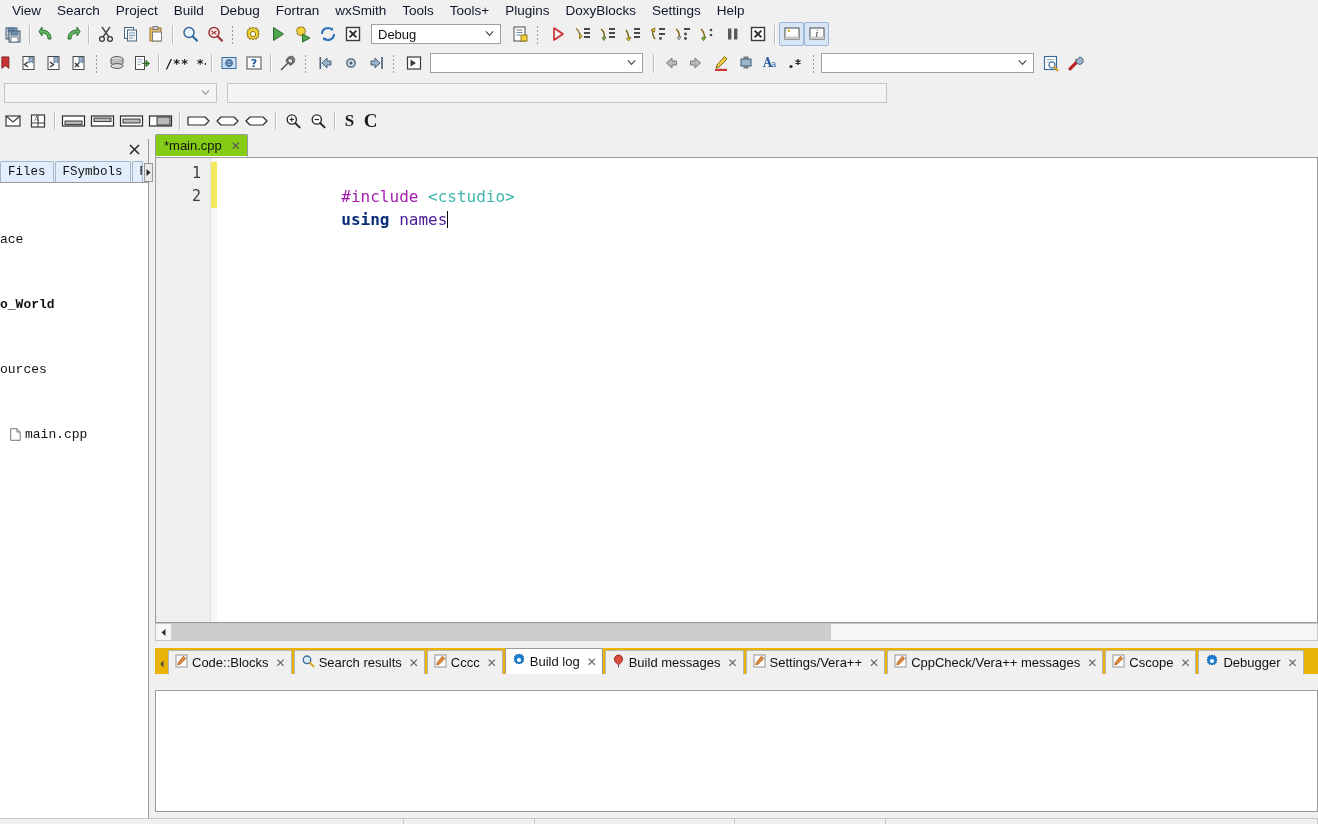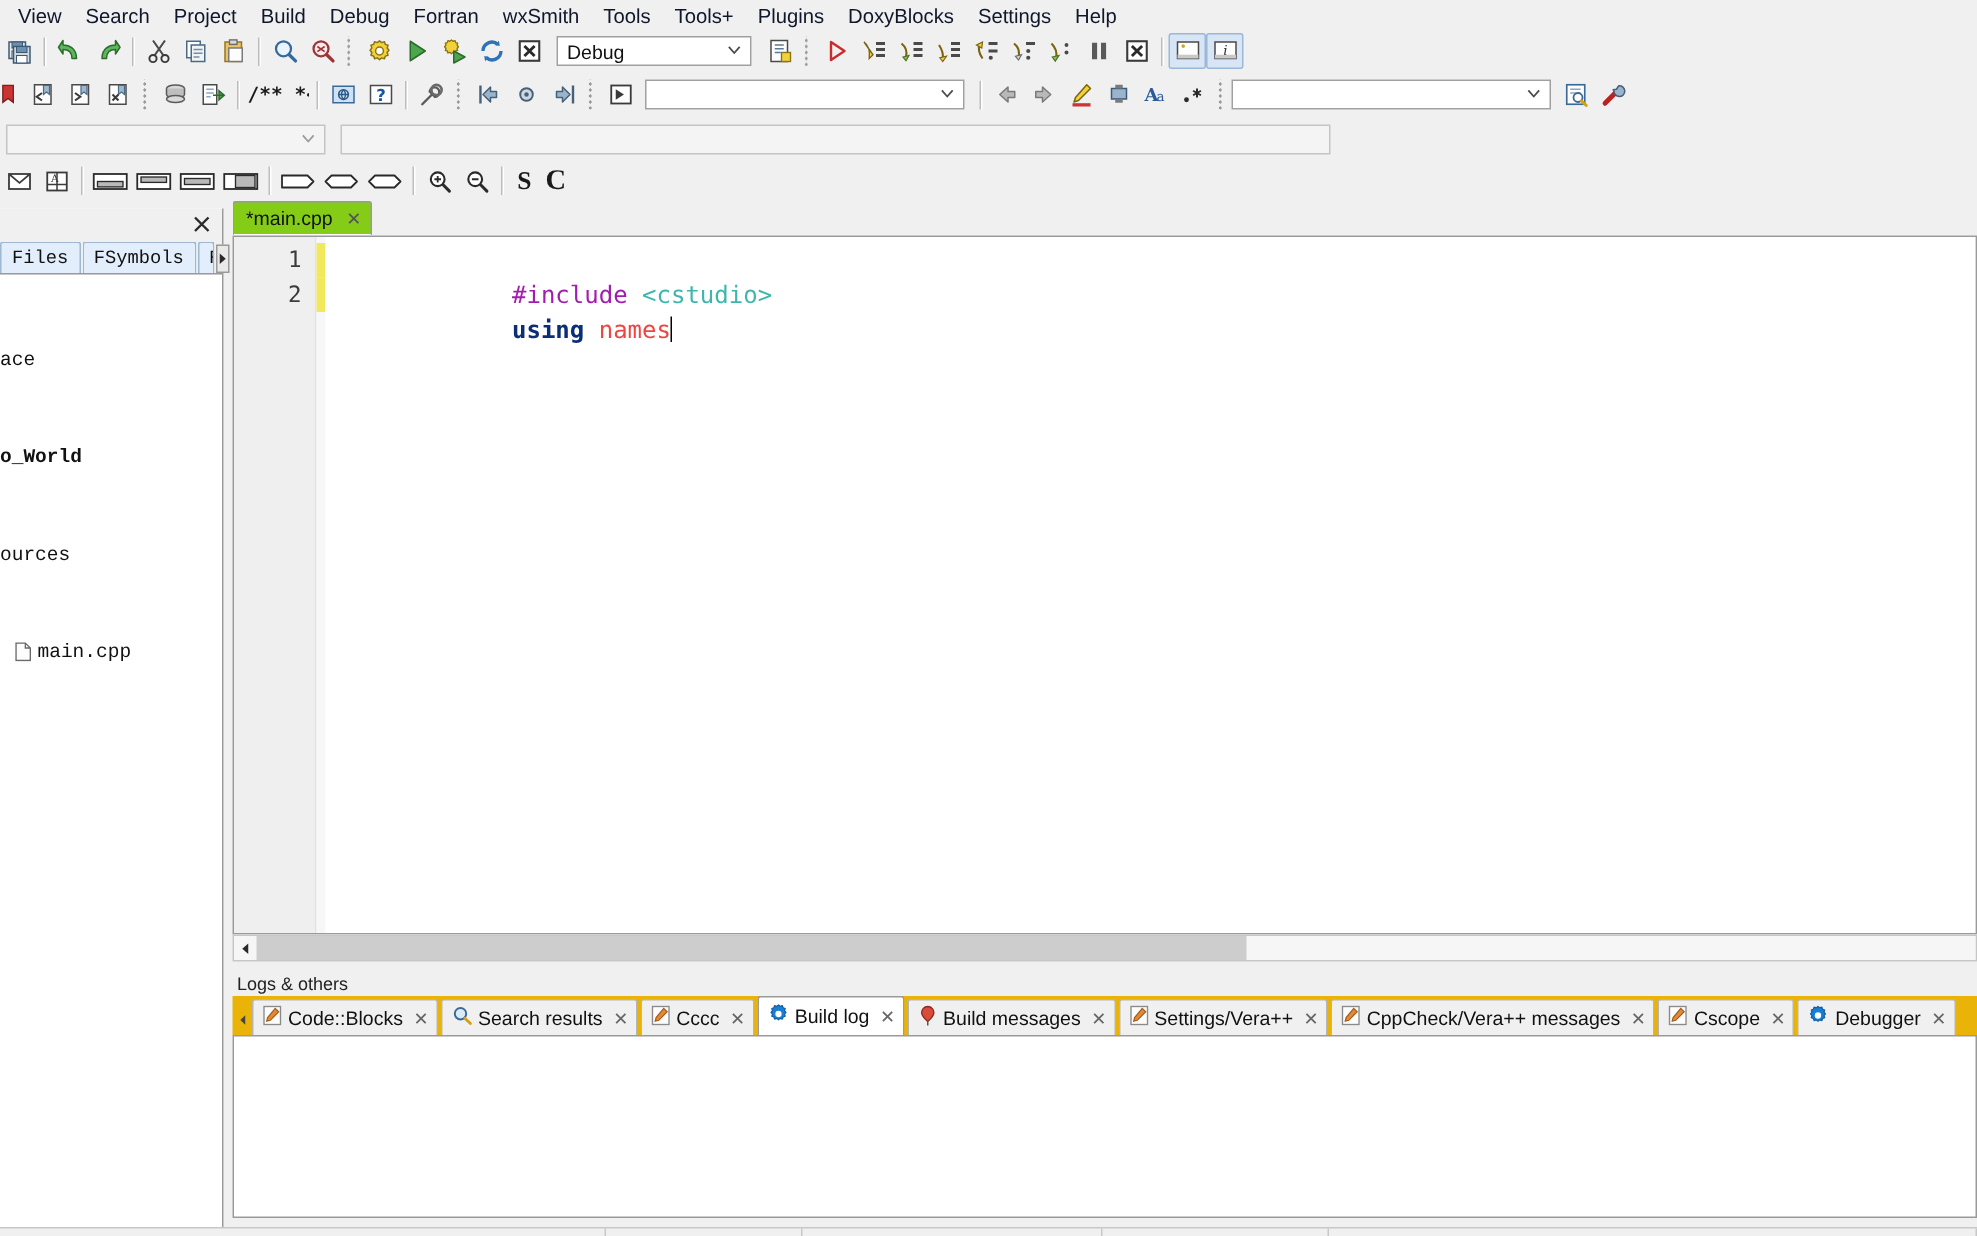--- a/index.html
+++ b/index.html
@@ -128,21 +128,21 @@
   .codearea{
     flex:1 1 auto;padding:4px 0 0 28px;background:#ffffff;position:relative;
   }
   .cline{
     height:23px;line-height:23px;white-space:pre;
     font-family:"DejaVu Sans Mono",monospace;font-size:16px;
   }
   .tok-pre{color:#a21caf;}
   .tok-inc{color:#3fb6ad;}
   .tok-kw{color:#0b2f77;font-weight:bold;}
-  .tok-id{color:#ef4444;}
+  .tok-id{color:#4c1d95;}
   .caret{
     display:inline-block;width:1px;height:17px;background:#000;
     vertical-align:-3px;margin-left:0px;
   }
   .ed-hscroll{
     position:absolute;left:0;top:488px;width:1163px;height:18px;
     background:#f6f6f6;border:1px solid #c6c6c6;box-sizing:border-box;
     display:flex;align-items:center;
   }
   .hs-left{width:15px;height:16px;display:flex;align-items:center;justify-content:center;cursor:default;}
@@ -759,21 +759,20 @@
             <path d="M5.5 1 L1.5 4.5 L5.5 8 Z" fill="#2a2a2a"></path>
           </svg>
       </div>
       <div class="hs-track">
         <div class="hs-thumb"></div>
       </div>
     </div>
   </div>
 
   <div class="logs">
-    <div class="logs-title">Logs &amp; others</div>
     <div class="logs-tabs">
 
       <div class="lt-arrow">
         <svg width="6" height="8" viewBox="0 0 6 8">
             <path d="M4.5 .8 L1.2 4 L4.5 7.2 Z" fill="#444"></path>
           </svg>
       </div>
 
       <div class="ltab">
         <span>

